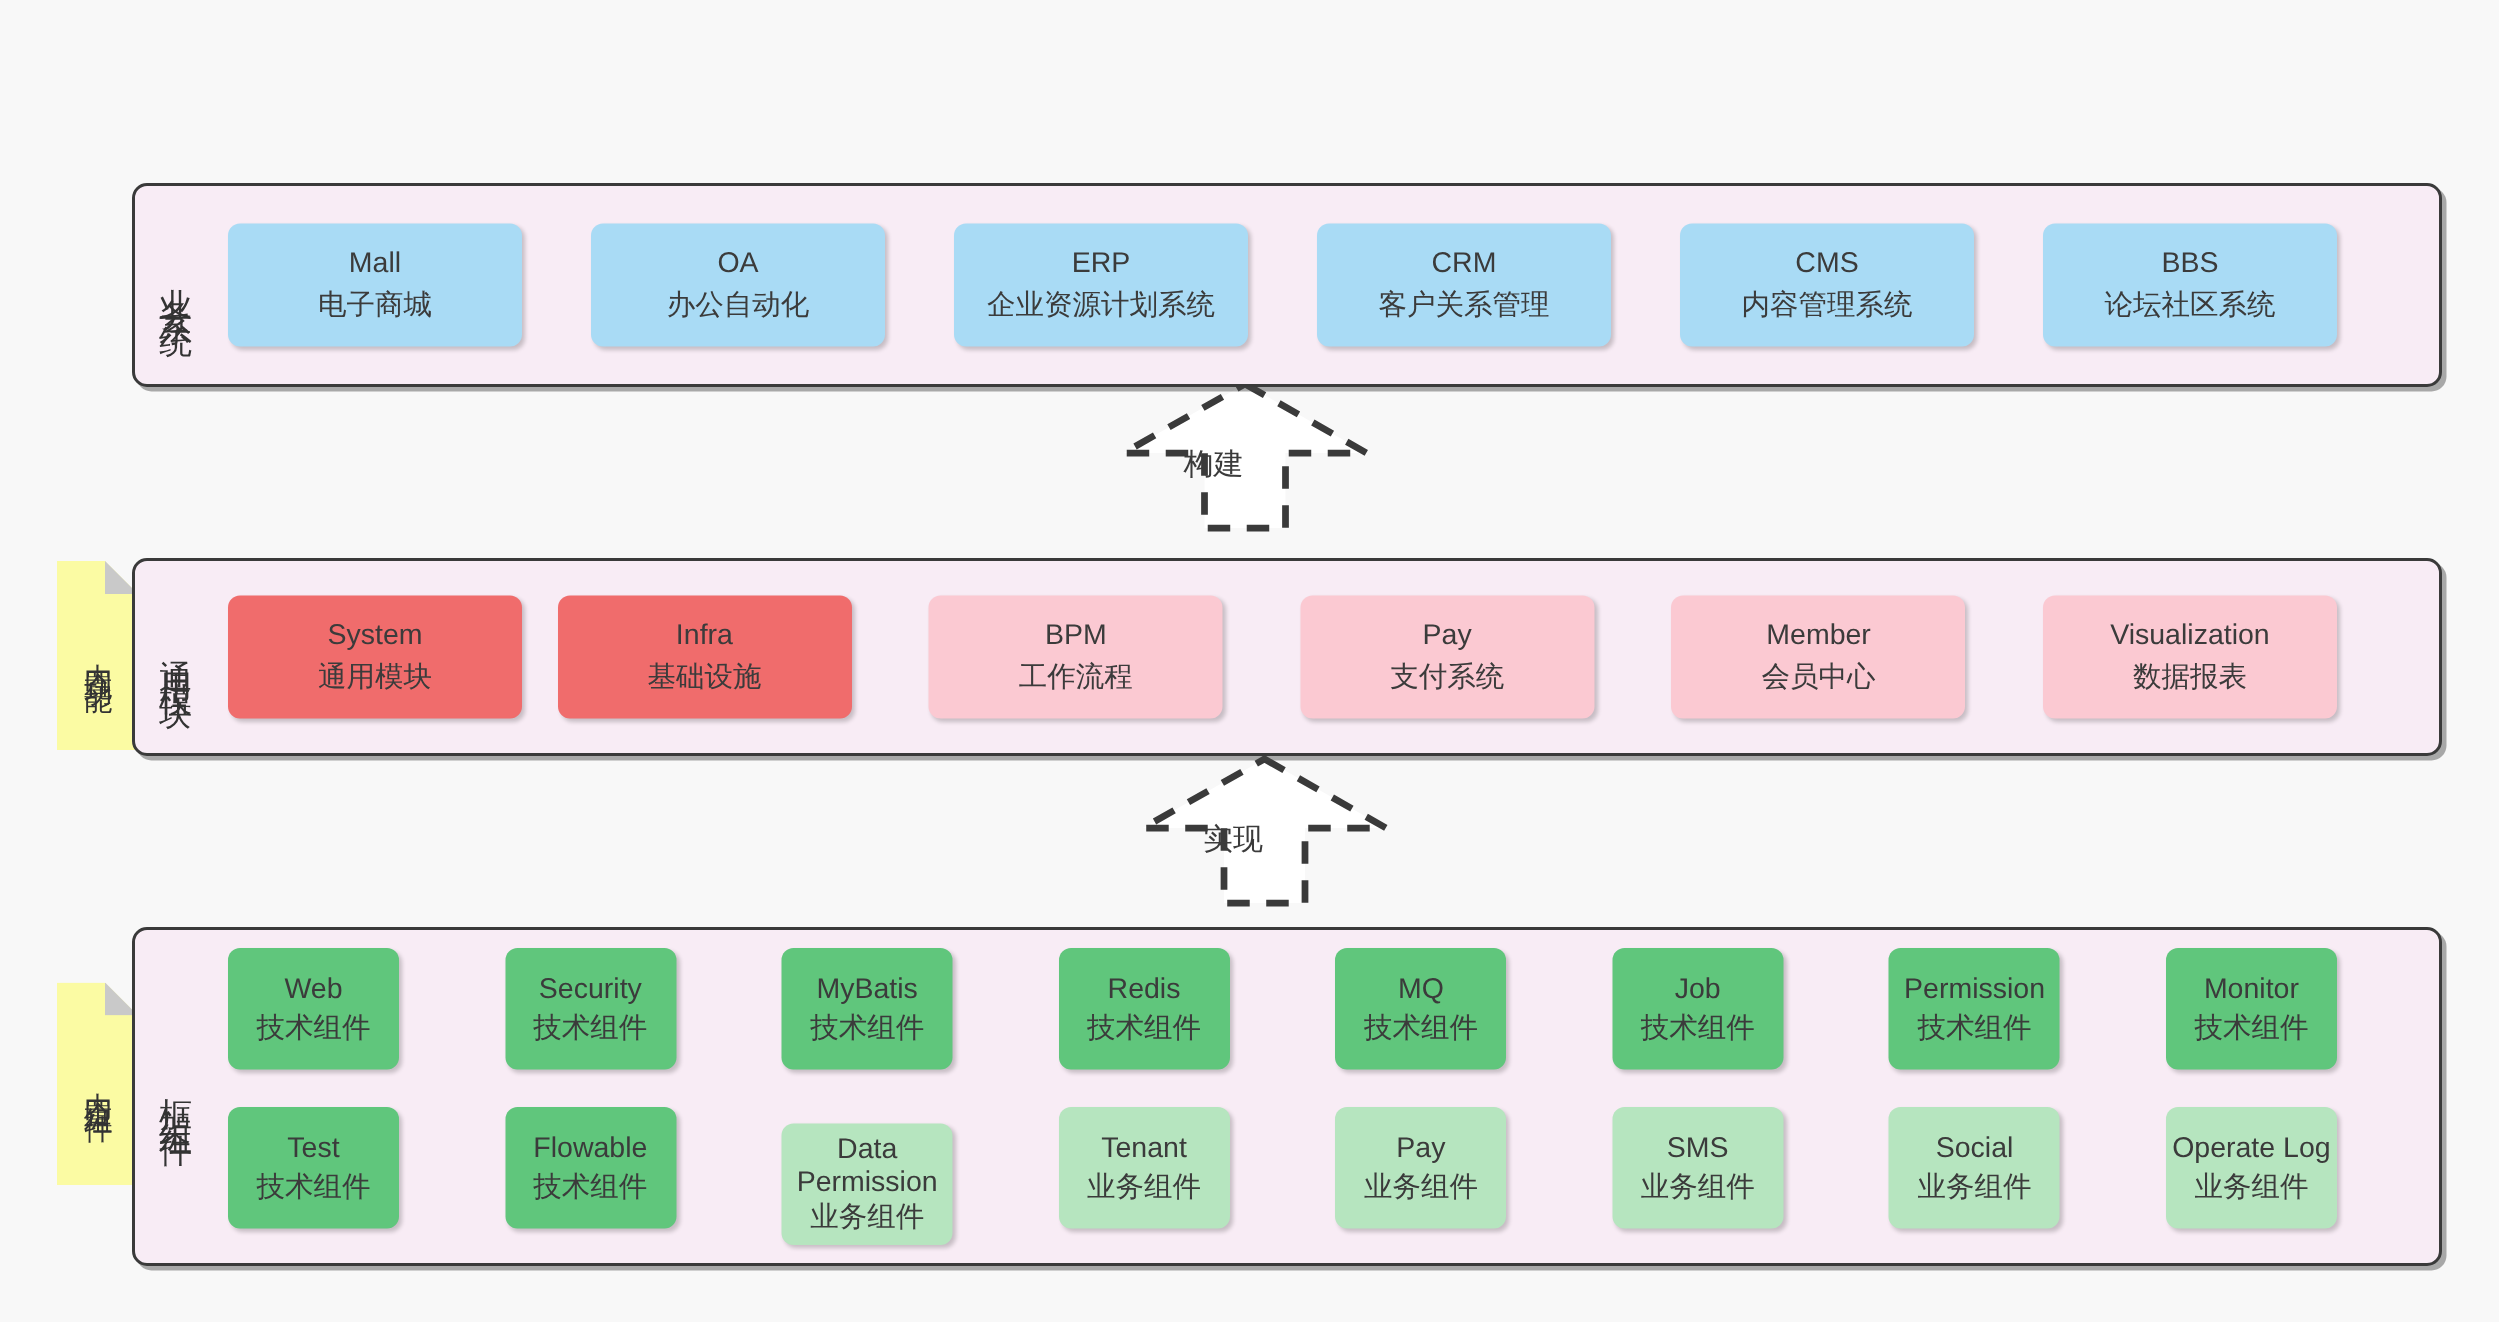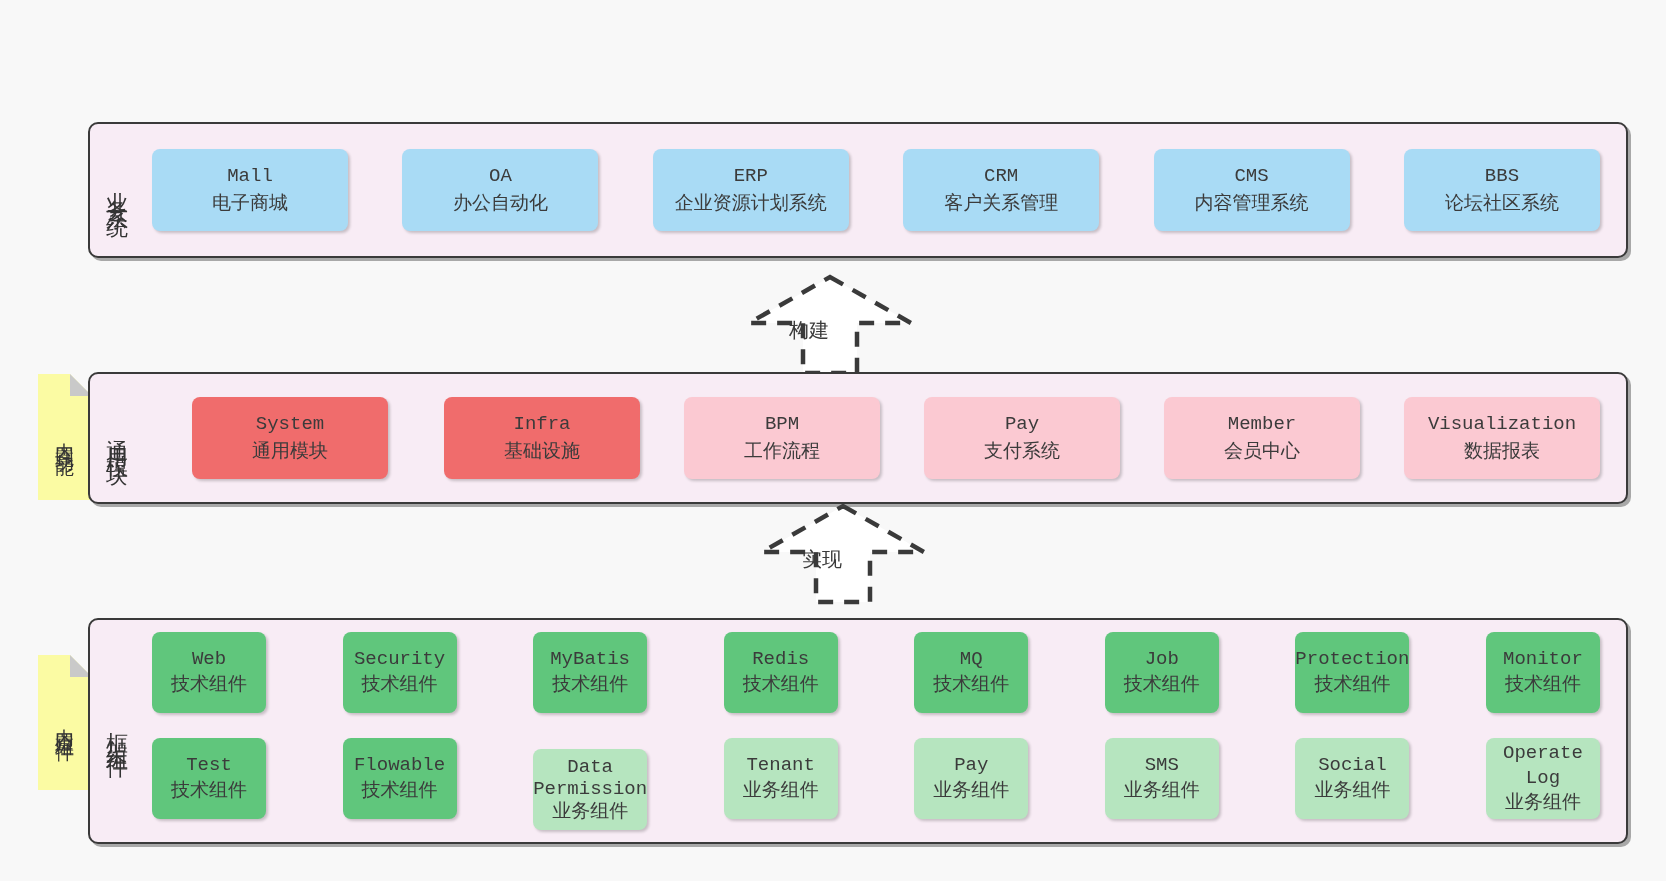--- a/index.html
+++ b/index.html
@@ -31,41 +31,41 @@
   }
   #panel-business{top:122px;height:136px;}
   #panel-modules{top:372px;height:132px;}
   #panel-components{top:618px;height:226px;}
 
   .panel-label{width:54px;flex:none;display:flex;align-items:center;justify-content:center;}
   .vtext{
     writing-mode:vertical-rl;text-orientation:upright;
     letter-spacing:8px;font-size:22px;color:#333;line-height:1;
   }
-  .panel-body{flex:1;display:flex;align-items:center;justify-content:space-between;padding:0 26px 0 8px;font-family:Liberation Mono, monospace;}
+  .panel-body{flex:1;display:flex;align-items:center;justify-content:space-between;padding:0 68px 0 8px;}
   #panel-components .panel-body{flex-direction:column;justify-content:center;gap:25px;}
   .comp-row{display:flex;width:100%;justify-content:space-between;}
 
   
   .box{
     border-radius:8px;display:flex;flex-direction:column;align-items:center;justify-content:center;
     text-align:center;color:var(--text);box-shadow:2px 2px 3px rgba(0,0,0,.2);
   }
   .wide{width:196px;height:82px;font-size:19px;line-height:1.5;}
   .small{width:114px;height:81px;font-size:19px;line-height:1.32;}
   .small.tight{line-height:1.18;margin-top:11px;}
   .blue{background:var(--box-blue);}
-  .red{background:var(--box-red);margin-left:40px;}
+  .red{background:var(--box-red);}
   .pink{background:var(--box-pink);margin-left:28px;}
   .green{background:var(--box-green);}
   .lightgreen{background:var(--box-light-green);}
 
   
   .arrow{position:absolute;width:170px;height:106px;z-index:0;}
-  #arrow-build{left:745px;top:273px;}
+  #arrow-build{left:745px;top:252px;}
   #arrow-implement{left:758px;top:502px;text-align:right;}
   .arrow svg{display:block;}
   .arrow-label{position:absolute;left:44px;top:44px;font-size:20px;color:var(--text);}
 
   
   .note{
     position:absolute;left:38px;width:54px;background:var(--note-yellow);
     box-shadow:2px 3px 4px rgba(0,0,0,.25);
     clip-path:polygon(0 0,calc(100% - 22px) 0,100% 22px,100% 100%,0 100%);
     display:flex;align-items:center;justify-content:center;z-index:0;
@@ -197,21 +197,21 @@
         </div>
         <div class="box small green">
           <span>MQ</span>
           <span>技术组件</span>
         </div>
         <div class="box small green">
           <span>Job</span>
           <span>技术组件</span>
         </div>
         <div class="box small green">
-          <span>Protection</span>
+          <span>Permission</span>
           <span>技术组件</span>
         </div>
         <div class="box small green">
           <span>Monitor</span>
           <span>技术组件</span>
         </div>
       </div>
       <div class="comp-row">
         <div class="box small green">
           <span>Test</span>

